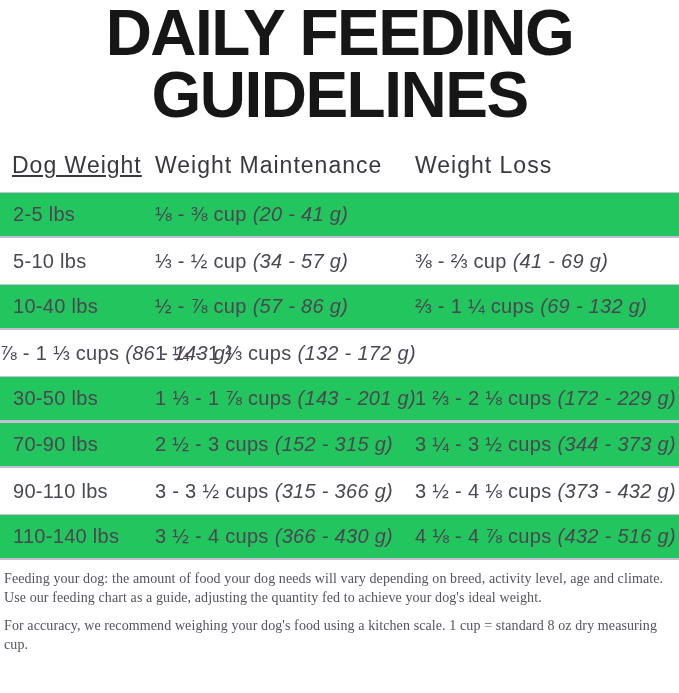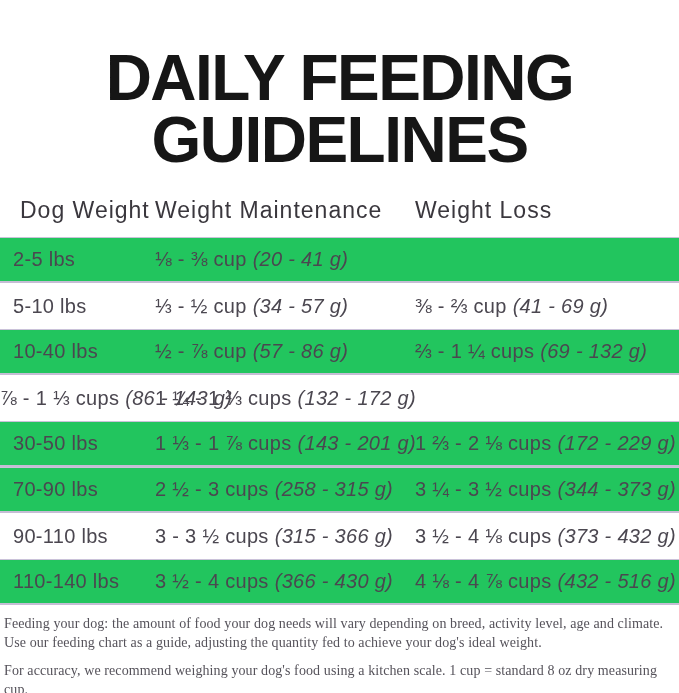--- a/index.html
+++ b/index.html
@@ -13,34 +13,33 @@
 
   
   .title {
     padding-top: 2px;
     text-align: center;
     font-weight: 800;
     font-size: 64px;
     line-height: 62px;
     letter-spacing: -1.5px;
     color: #161616;
-    margin-top: 45px;
   }
 
   
   .header-row {
     display: grid;
     grid-template-columns: 155px 260px 1fr;
     margin-top: 25px;
     font-size: 23px;
     line-height: 28px;
     letter-spacing: 1px;
     color: #3a373d;
   }
-  .header-row .h1 { padding-left: 20px; }
+  .header-row .h1 { padding-left: 12px; text-decoration: underline; }
 
   
   .table { margin-top: 13px; }
   .row {
     display: grid;
     grid-template-columns: 155px 260px 1fr;
     align-items: center;
     height: 46px;
     font-size: 20px;
     letter-spacing: 0.3px;
@@ -108,21 +107,21 @@
 
     <div class="row shaded">
       <div class="cell-weight">30-50 lbs</div>
       <div><span>1 ⅓ - 1 ⅞ cups</span><span class="grams">(143 - 201 g)</span></div>
       <div><span>1 ⅔ - 2 ⅛ cups</span><span class="grams">(172 - 229 g)</span></div>
     </div>
 
 
     <div class="row shaded">
       <div class="cell-weight">70-90 lbs</div>
-      <div><span>2 ½ - 3 cups</span><span class="grams">(258 - 315 g)</span></div>
+      <div><span>2 ½ - 3 cups</span><span class="grams">(152 - 315 g)</span></div>
       <div><span>3 ¼ - 3 ½ cups</span><span class="grams">(344 - 373 g)</span></div>
     </div>
 
     <div class="row">
       <div class="cell-weight">90-110 lbs</div>
       <div><span>3 - 3 ½ cups</span><span class="grams">(315 - 366 g)</span></div>
       <div><span>3 ½ - 4 ⅛ cups</span><span class="grams">(373 - 432 g)</span></div>
     </div>
 
     <div class="row shaded">

